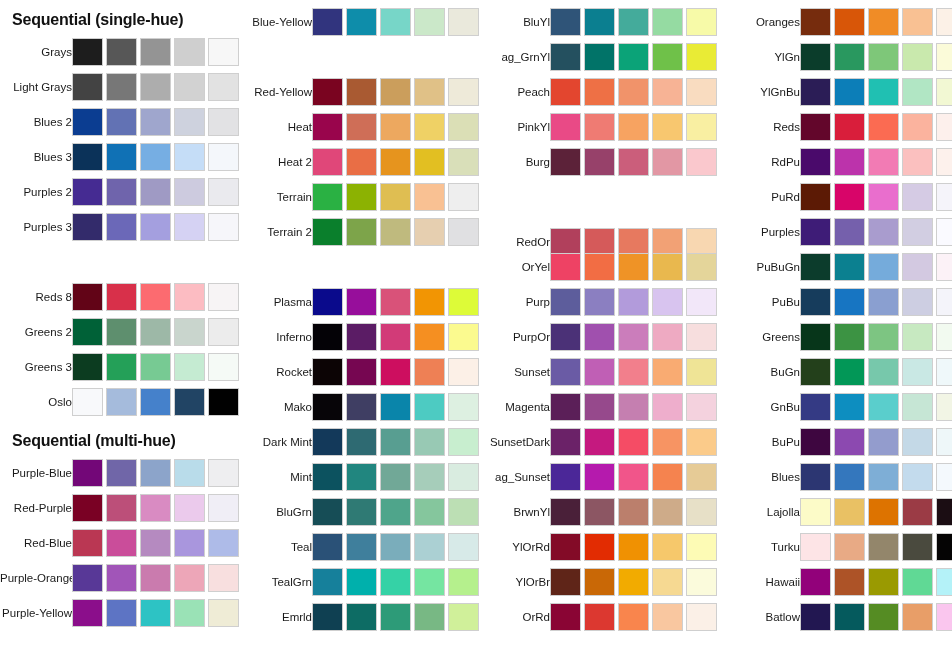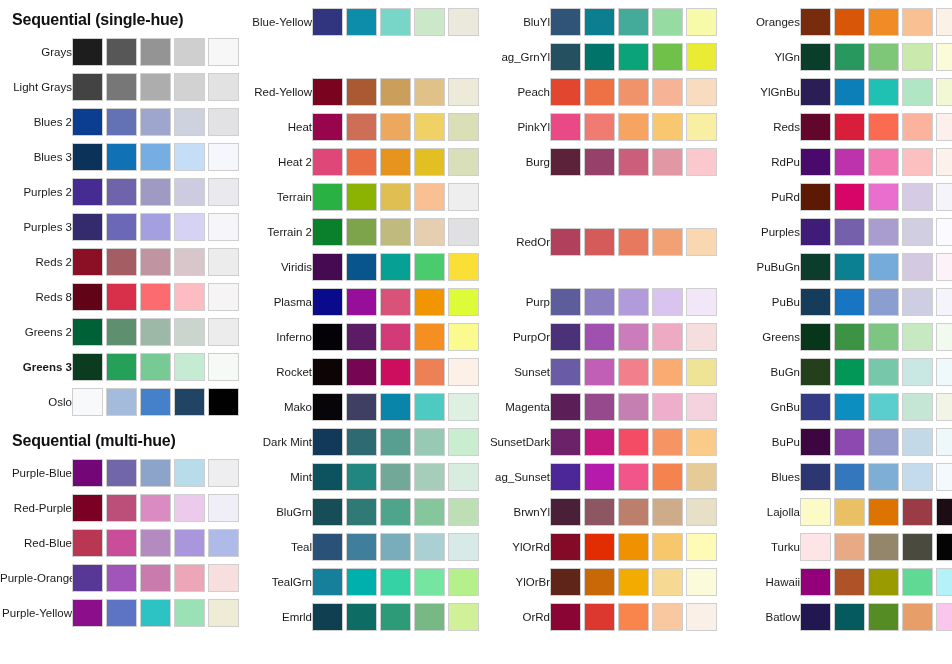--- a/index.html
+++ b/index.html
@@ -135,51 +135,41 @@
       <div class="palette-row" style="top: 210px;">
         <div class="row-label">Purples 3</div>
         <div class="swatches">
           <div class="swatch" style="background-color: rgb(51, 43, 107); border-color: rgb(207, 207, 207);"></div>
           <div class="swatch" style="background-color: rgb(107, 104, 184); border-color: rgb(207, 207, 207);"></div>
           <div class="swatch" style="background-color: rgb(164, 159, 223); border-color: rgb(207, 207, 207);"></div>
           <div class="swatch" style="background-color: rgb(213, 210, 243); border-color: rgb(207, 207, 207);"></div>
           <div class="swatch" style="background-color: rgb(246, 246, 250); border-color: rgb(207, 207, 207);"></div>
         </div>
       </div>
-      <div class="palette-row" style="top: 245px;">
-        <div class="row-label">Reds 2</div>
-        <div class="swatches">
-          <div class="swatch" style="background-color: rgb(139, 15, 37); border-color: rgb(207, 207, 207);"></div>
-          <div class="swatch" style="background-color: rgb(163, 93, 99); border-color: rgb(207, 207, 207);"></div>
-          <div class="swatch" style="background-color: rgb(192, 148, 160); border-color: rgb(207, 207, 207);"></div>
-          <div class="swatch" style="background-color: rgb(217, 198, 202); border-color: rgb(207, 207, 207);"></div>
-          <div class="swatch" style="background-color: rgb(236, 236, 236); border-color: rgb(207, 207, 207);"></div>
-        </div>
-      </div>
       <div class="palette-row" style="top: 280px;">
         <div class="row-label">Reds 8</div>
         <div class="swatches">
           <div class="swatch" style="background-color: rgb(98, 4, 23); border-color: rgb(207, 207, 207);"></div>
           <div class="swatch" style="background-color: rgb(216, 48, 74); border-color: rgb(207, 207, 207);"></div>
           <div class="swatch" style="background-color: rgb(252, 107, 112); border-color: rgb(207, 207, 207);"></div>
           <div class="swatch" style="background-color: rgb(252, 188, 194); border-color: rgb(207, 207, 207);"></div>
           <div class="swatch" style="background-color: rgb(247, 244, 245); border-color: rgb(207, 207, 207);"></div>
         </div>
       </div>
       <div class="palette-row" style="top: 315px;">
         <div class="row-label">Greens 2</div>
         <div class="swatches">
           <div class="swatch" style="background-color: rgb(0, 97, 55); border-color: rgb(207, 207, 207);"></div>
           <div class="swatch" style="background-color: rgb(94, 143, 110); border-color: rgb(207, 207, 207);"></div>
           <div class="swatch" style="background-color: rgb(157, 184, 167); border-color: rgb(207, 207, 207);"></div>
           <div class="swatch" style="background-color: rgb(201, 213, 205); border-color: rgb(207, 207, 207);"></div>
           <div class="swatch" style="background-color: rgb(236, 236, 236); border-color: rgb(207, 207, 207);"></div>
         </div>
       </div>
-      <div class="palette-row" style="top: 350px; font-weight: bold;">
+      <div class="palette-row" style="top: 350px;">
         <div class="row-label">Greens 3</div>
         <div class="swatches">
           <div class="swatch" style="background-color: rgb(12, 60, 32); border-color: rgb(207, 207, 207);"></div>
           <div class="swatch" style="background-color: rgb(36, 160, 88); border-color: rgb(207, 207, 207);"></div>
           <div class="swatch" style="background-color: rgb(119, 202, 147); border-color: rgb(207, 207, 207);"></div>
           <div class="swatch" style="background-color: rgb(197, 235, 210); border-color: rgb(207, 207, 207);"></div>
           <div class="swatch" style="background-color: rgb(245, 250, 246); border-color: rgb(207, 207, 207);"></div>
         </div>
       </div>
       <div class="palette-row" style="top: 385px;">
@@ -297,30 +287,20 @@
       <div class="palette-row" style="top: 215px;">
         <div class="row-label">Terrain 2</div>
         <div class="swatches">
           <div class="swatch" style="background-color: rgb(10, 127, 44); border-color: rgb(207, 207, 207);"></div>
           <div class="swatch" style="background-color: rgb(125, 164, 74); border-color: rgb(207, 207, 207);"></div>
           <div class="swatch" style="background-color: rgb(191, 186, 126); border-color: rgb(207, 207, 207);"></div>
           <div class="swatch" style="background-color: rgb(230, 207, 176); border-color: rgb(207, 207, 207);"></div>
           <div class="swatch" style="background-color: rgb(224, 224, 226); border-color: rgb(207, 207, 207);"></div>
         </div>
       </div>
-      <div class="palette-row" style="top: 250px;">
-        <div class="row-label">Viridis</div>
-        <div class="swatches">
-          <div class="swatch" style="background-color: rgb(70, 10, 82); border-color: rgb(207, 207, 207);"></div>
-          <div class="swatch" style="background-color: rgb(7, 85, 140); border-color: rgb(207, 207, 207);"></div>
-          <div class="swatch" style="background-color: rgb(7, 160, 148); border-color: rgb(207, 207, 207);"></div>
-          <div class="swatch" style="background-color: rgb(74, 203, 110); border-color: rgb(207, 207, 207);"></div>
-          <div class="swatch" style="background-color: rgb(249, 223, 54); border-color: rgb(207, 207, 207);"></div>
-        </div>
-      </div>
       <div class="palette-row" style="top: 285px;">
         <div class="row-label">Plasma</div>
         <div class="swatches">
           <div class="swatch" style="background-color: rgb(10, 10, 140); border-color: rgb(207, 207, 207);"></div>
           <div class="swatch" style="background-color: rgb(151, 14, 155); border-color: rgb(207, 207, 207);"></div>
           <div class="swatch" style="background-color: rgb(217, 82, 121); border-color: rgb(207, 207, 207);"></div>
           <div class="swatch" style="background-color: rgb(242, 149, 3); border-color: rgb(207, 207, 207);"></div>
           <div class="swatch" style="background-color: rgb(221, 251, 56); border-color: rgb(207, 207, 207);"></div>
         </div>
       </div>
@@ -469,20 +449,30 @@
       <div class="palette-row" style="top: 225px;">
         <div class="row-label">RedOr</div>
         <div class="swatches">
           <div class="swatch" style="background-color: rgb(177, 64, 92); border-color: rgb(207, 207, 207);"></div>
           <div class="swatch" style="background-color: rgb(213, 90, 90); border-color: rgb(207, 207, 207);"></div>
           <div class="swatch" style="background-color: rgb(231, 121, 95); border-color: rgb(207, 207, 207);"></div>
           <div class="swatch" style="background-color: rgb(242, 161, 117); border-color: rgb(207, 207, 207);"></div>
           <div class="swatch" style="background-color: rgb(248, 215, 177); border-color: rgb(207, 207, 207);"></div>
         </div>
       </div>
+      <div class="palette-row" style="top: 250px;">
+        <div class="row-label">OrYel</div>
+        <div class="swatches">
+          <div class="swatch" style="background-color: rgb(238, 66, 100); border-color: rgb(207, 207, 207);"></div>
+          <div class="swatch" style="background-color: rgb(242, 109, 68); border-color: rgb(207, 207, 207);"></div>
+          <div class="swatch" style="background-color: rgb(239, 147, 38); border-color: rgb(207, 207, 207);"></div>
+          <div class="swatch" style="background-color: rgb(233, 184, 78); border-color: rgb(207, 207, 207);"></div>
+          <div class="swatch" style="background-color: rgb(228, 213, 154); border-color: rgb(207, 207, 207);"></div>
+        </div>
+      </div>
       <div class="palette-row" style="top: 285px;">
         <div class="row-label">Purp</div>
         <div class="swatches">
           <div class="swatch" style="background-color: rgb(93, 93, 156); border-color: rgb(207, 207, 207);"></div>
           <div class="swatch" style="background-color: rgb(139, 127, 193); border-color: rgb(207, 207, 207);"></div>
           <div class="swatch" style="background-color: rgb(178, 155, 219); border-color: rgb(207, 207, 207);"></div>
           <div class="swatch" style="background-color: rgb(216, 196, 239); border-color: rgb(207, 207, 207);"></div>
           <div class="swatch" style="background-color: rgb(242, 231, 249); border-color: rgb(207, 207, 207);"></div>
         </div>
       </div>

